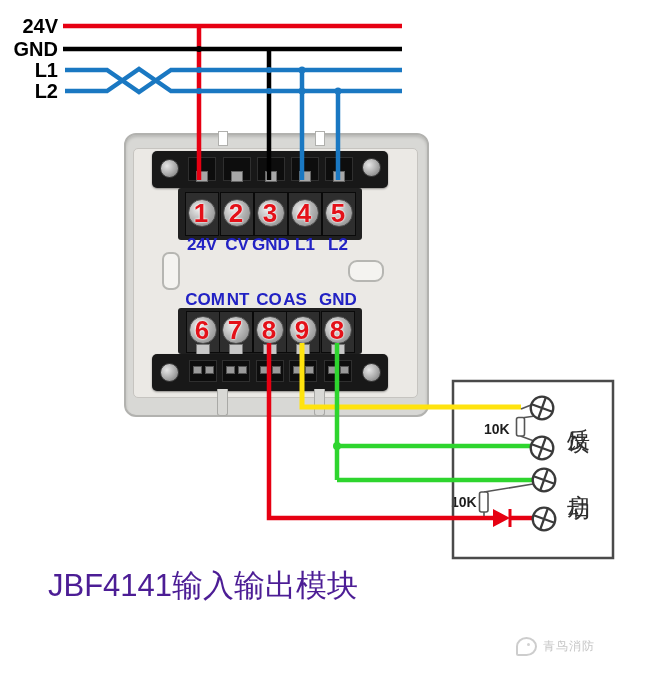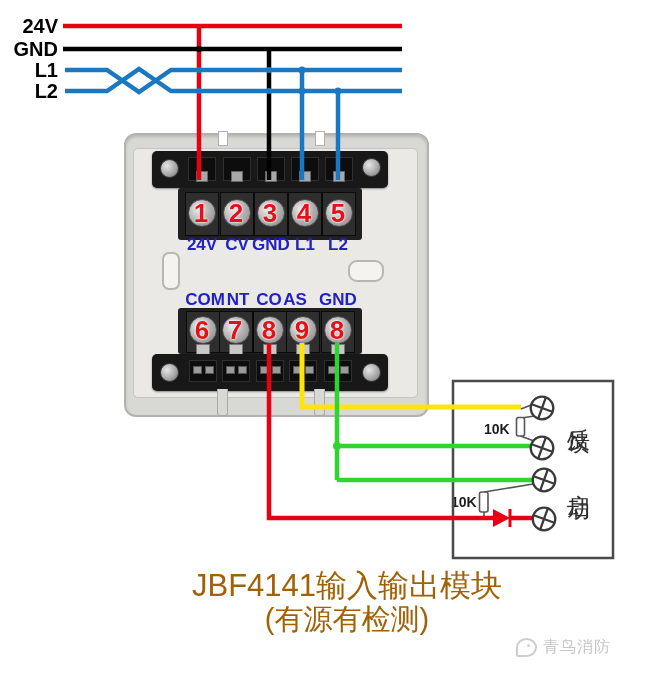--- a/index.html
+++ b/index.html
@@ -39,28 +39,28 @@
   .t-label{width:48px;text-align:center;font-size:17px;font-weight:bold;color:#2222c4;}
   .module-title{left:170px;top:256px;width:200px;text-align:center;
       font-size:31px;font-weight:bold;color:#2222c4;letter-spacing:1px;}
   .tab-white{width:9px;height:26px;background:#d8d8d5;border:1px solid #a9a9a6;border-top:none;border-radius:0 0 3px 3px;}
   .tab-silver{width:12px;height:9px;background:#c8c8c8;border:1px solid #777;}
 
   
   .res-label{font-size:14px;font-weight:bold;color:#1d1d1d;}
   .vtext{writing-mode:vertical-rl;text-orientation:upright;font-size:23px;color:#2e2e2e;letter-spacing:4px;}
 
-  .caption{left:48px;width:598px;text-align:center;color:#a16207;}
+  .caption{left:48px;width:598px;color:#4c1d95;}
   .caption1{top:565px;font-size:31px;font-weight:500;}
   .caption2{top:600px;font-size:29px;font-weight:500;}
 
   .watermark{left:516px;top:637px;display:flex;align-items:center;gap:6px;color:#c6c6c6;}
   .bird{width:17px;height:15px;border:2px solid #cdcdcd;border-radius:50% 50% 50% 10%;position:relative;}
   .bird-eye{position:absolute;left:9px;top:4px;width:3px;height:3px;background:#d2d2d2;border-radius:50%;}
-  .wm-text{font-size:16px;letter-spacing:1px;}
+  .wm-text{font-size:12px;letter-spacing:1px;}
 
   svg{position:absolute;left:0;top:0;}
 </style>
 </head>
 <body>
 
 <div id="stage">
 
   <div class="abs bus-label" style="left:4px;top:15px;">24V</div>
   <div class="abs bus-label" style="left:4px;top:38px;">GND</div>
@@ -218,21 +218,20 @@
           <path d="M533 480 H555 M544 469 V491" fill="none"></path>
         </g>
       <circle cx="544" cy="519" r="11.3"></circle>
       <g transform="rotate(20 544 519)">
           <path d="M533 519 H555 M544 508 V530" fill="none"></path>
         </g>
     </g>
   </svg>
 
   <div class="abs caption caption1">JBF4141输入输出模块</div>
-  <div class="abs caption caption2">(有源有检测)</div>
 
   <div class="abs watermark">
     <div class="bird">
         <div class="bird-eye"></div>
       </div>
     <div class="wm-text">青鸟消防</div>
   </div>
 
 </div>
 

